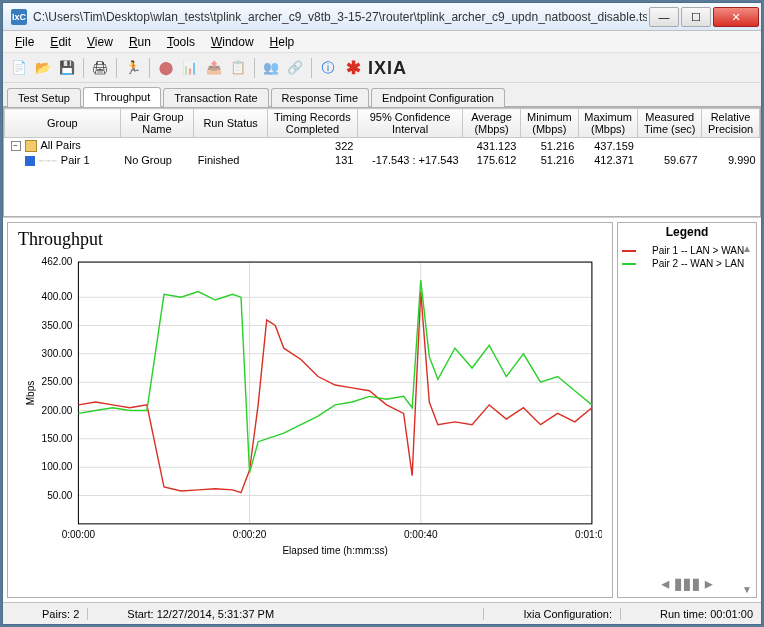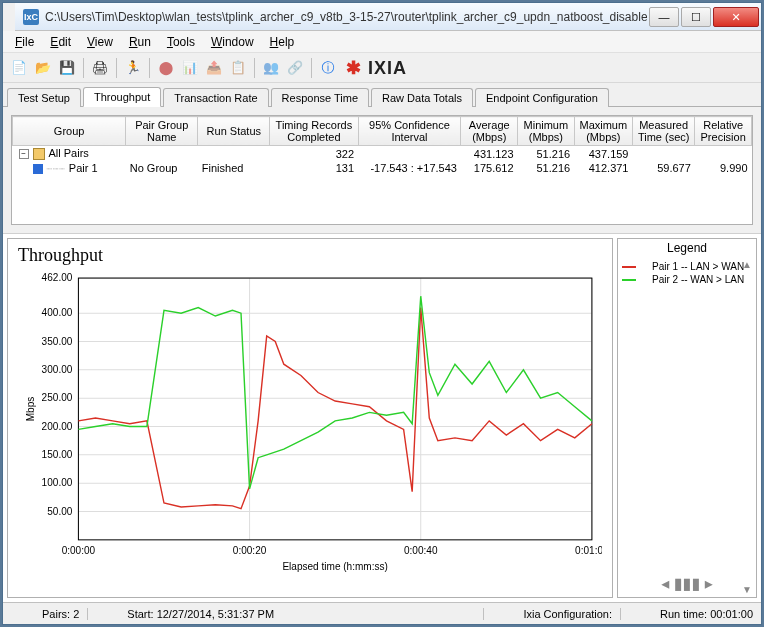--- a/index.html
+++ b/index.html
@@ -1,58 +1,58 @@
 <!DOCTYPE html>
 <html><head>
 <meta charset="utf-8">
 <style>
 * { box-sizing: border-box; margin: 0; padding: 0; font-family: "Segoe UI", Tahoma, sans-serif; }
 body { background: #5a7a98; width: 764px; height: 627px; overflow: hidden; }
 
 .window { width: 760px; height: 623px; margin: 2px; background: #f0f0f0; border: 1px solid #4d6f8e; display: flex; flex-direction: column; }
 
-.titlebar { height: 28px; background: linear-gradient(#f7fbff, #dde9f7); display: flex; align-items: center; padding: 0 2px; border-bottom: 1px solid #c0c0c0; margin-left: 12px; }
+.titlebar { height: 28px; background: linear-gradient(#f7fbff, #dde9f7); display: flex; align-items: center; padding: 0 2px; border-bottom: 1px solid #c0c0c0; }
 .titlebar .appicon { width: 16px; height: 16px; background: #3a7dbf; margin: 0 6px; border-radius: 2px; display: flex; align-items: center; justify-content: center; color: white; font-size: 9px; font-weight: bold; }
 .titlebar .title { flex: 1; font-size: 12px; color: #333; overflow: hidden; white-space: nowrap; }
 .winbtns { display: flex; gap: 0; }
 .winbtn { width: 30px; height: 20px; border: 1px solid #aaa; background: linear-gradient(#f8f8f8,#e0e0e0); font-size: 11px; text-align: center; line-height: 18px; cursor: pointer; border-radius: 2px; margin-left: 2px; }
 .winbtn.close { width: 46px; background: linear-gradient(#f28b82,#d93025); color: white; border-color: #a02020; }
 
 .menubar { height: 22px; display: flex; align-items: center; padding: 0 6px; gap: 4px; font-size: 12px; background: #f5f5f5; border-bottom: 1px solid #e0e0e0; }
 .menuitem { padding: 2px 6px; cursor: pointer; }
 .menuitem u { text-decoration: underline; }
 
 .toolbar { height: 30px; display: flex; align-items: center; padding: 0 6px; gap: 4px; background: #f0f0f0; border-bottom: 1px solid #d8d8d8; }
 .tbtn { width: 20px; height: 20px; display: flex; align-items: center; justify-content: center; font-size: 13px; cursor: pointer; border-radius: 2px; }
 .tsep { width: 1px; height: 20px; background: #c0c0c0; margin: 0 2px; }
 .brand { font-weight: bold; font-size: 18px; color: #222; letter-spacing: 1px; margin-left: 4px; }
 .brand .red { color: #d93025; }
 
 .tabsbar { height: 24px; display: flex; align-items: flex-end; background: #f0f0f0; padding-left: 4px; border-bottom: 1px solid #b0b0b0; }
 .tab { padding: 3px 10px; font-size: 11px; border: 1px solid #b0b0b0; border-bottom: none; background: #f0f0f0; margin-right: 2px; cursor: pointer; border-radius: 3px 3px 0 0; position: relative; top: 1px; }
 .tab.active { background: #fff; font-weight: normal; top: 1px; border-bottom: 1px solid #fff; }
 
-.grid { border: 1px solid #b0b0b0; margin: 8px; background: #fff; }
+.grid { border: 1px solid #b0b0b0; margin: 0; background: #fff; }
 .grid table { width: 100%; border-collapse: collapse; font-size: 11px; }
 .grid th { background: linear-gradient(#fdfdfd,#ececec); border: 1px solid #c8c8c8; padding: 2px 4px; font-weight: normal; text-align: center; line-height: 1.1; vertical-align: middle; white-space:nowrap; }
 .grid td { padding: 1px 4px; text-align: right; white-space:nowrap; }
 .grid td.left { text-align: left; }
 .grid tr.allpairs td { font-weight: normal; }
 .treeicon { display: inline-block; width: 12px; height: 12px; background: #f3c969; border: 1px solid #aa8833; vertical-align: middle; margin-right: 4px; }
 .nodeicon { display: inline-block; width: 10px; height: 10px; background: #2a6ad6; vertical-align: middle; margin-right: 4px; }
 .squareicon { display: inline-block; width: 10px; height: 10px; border: 1px solid #888; background: #fff; vertical-align: middle; margin-right: 4px; font-size:8px; line-height:8px; text-align:center; }
 .dotline { color: #999; letter-spacing: 1px; font-size:9px; }
 
 .chartarea { flex: 1; display: flex; gap: 4px; padding: 4px; background: #fff; border-top: 1px solid #d0d0d0; overflow: hidden; }
 .chartpanel { flex: 1; border: 1px solid #b0b0b0; display: flex; flex-direction: column; padding: 6px 10px 4px 10px; position: relative; }
 .charttitle { font-size: 18px; font-family: Georgia, serif; font-weight: normal; margin-bottom: 2px; }
 .plotwrap { flex: 1; position: relative; }
 .plot { position: absolute; inset: 0; }
 .legendpanel { width: 140px; border: 1px solid #b0b0b0; display: flex; flex-direction: column; }
-.legendtitle { text-align: center; font-weight: normal; font-size: 12px; padding: 2px 0; }
+.legendtitle { text-align: center; font-weight: bold; font-size: 12px; padding: 2px 0; }
 .legenditems { flex: 1; padding: 4px; font-size: 10px; }
 .legenditem { display: flex; align-items: center; gap: 16px; margin-bottom: 2px; }
 .legenditem .sw { width: 14px; height: 2px; }
 .legendscroll { display:flex; justify-content:center; padding:4px; color:#888}
 .scrollarrows{ position:absolute; right:2px; top:20px; bottom:2px; width:12px; color:#888; display:flex; flex-direction:column; justify-content:space-between; font-size:10px;}
 
 .statusbar { height: 22px; background: #f0f0f0; border-top: 1px solid #c0c0c0; display: flex; align-items: center; font-size: 11px; }
 .statusbar .cell { padding: 0 8px; border-right: 1px solid #c0c0c0; white-space: nowrap; margin-left: 31px; }
 svg text { font-size: 10px; fill: #000; }
 </style>
@@ -100,21 +100,20 @@
     <span class="tsep"></span>
     <span class="tbtn" style="color:#1a73e8">ⓘ</span>
     <span class="brand"><span class="red">✱</span> <span>IXIA</span></span>
   </div>
 
   <div class="tabsbar">
     <div class="tab">Test Setup</div>
     <div class="tab active">Throughput</div>
     <div class="tab">Transaction Rate</div>
     <div class="tab">Response Time</div>
-    <div class="tab">Raw Data Totals</div>
     <div class="tab">Endpoint Configuration</div>
   </div>
 
   <div class="grid" style="height:110px; overflow:auto;">
     <table>
       <thead>
           <tr>
         <th style="width:110px">Group</th>
         <th style="width:70px">Pair Group<br>Name</th>
         <th style="width:70px">Run Status</th>

